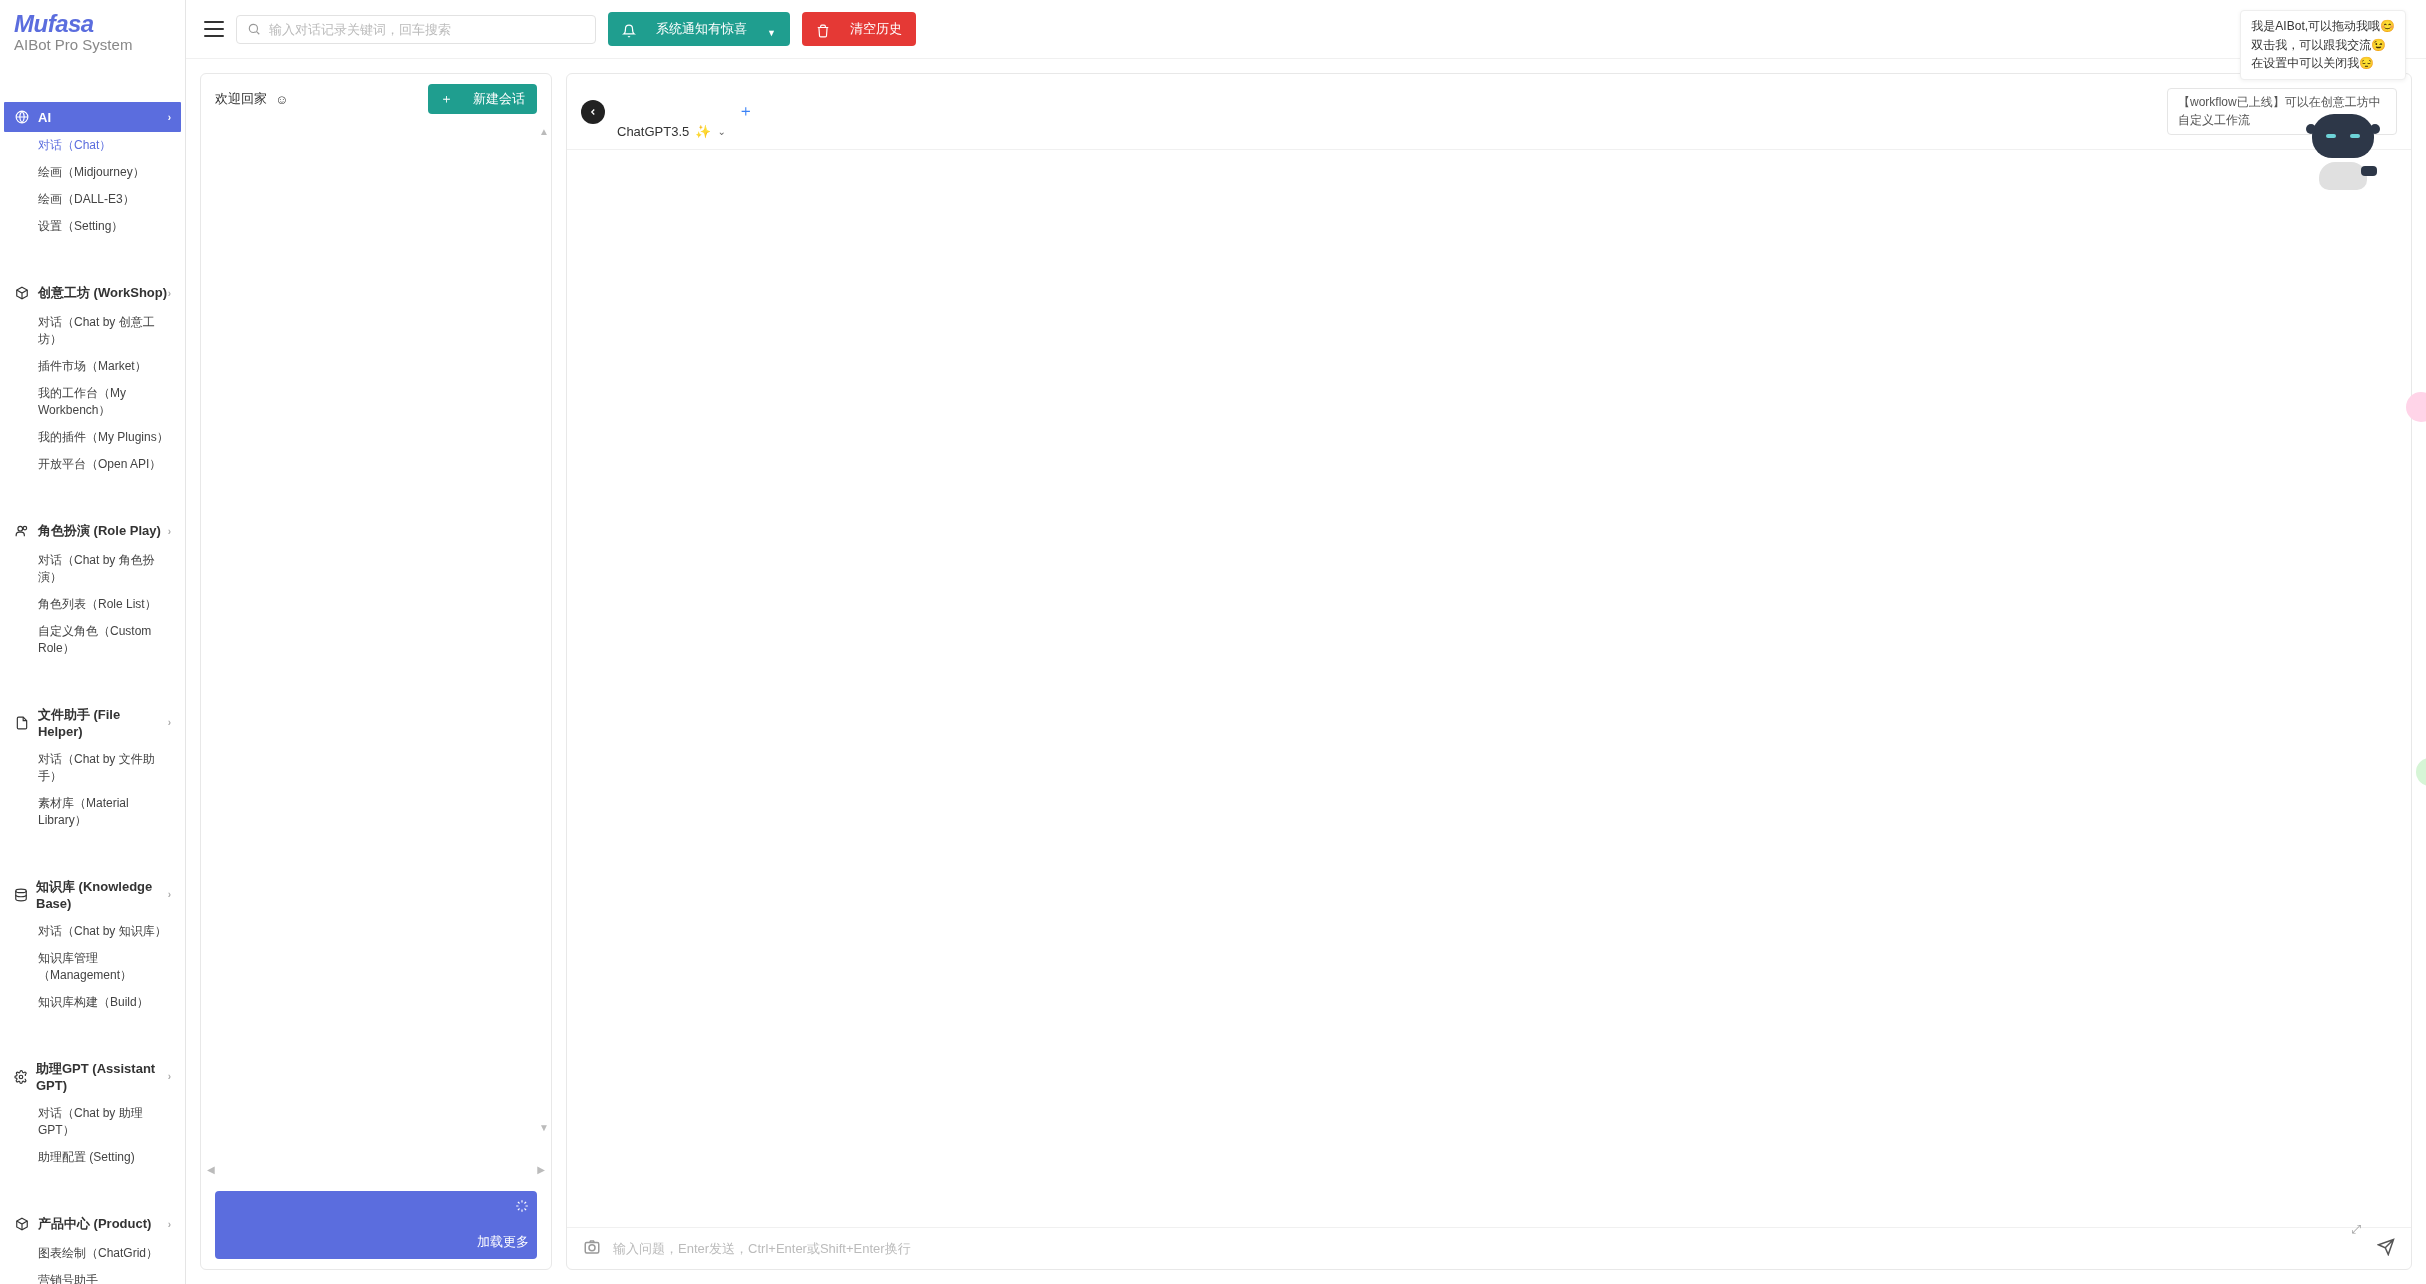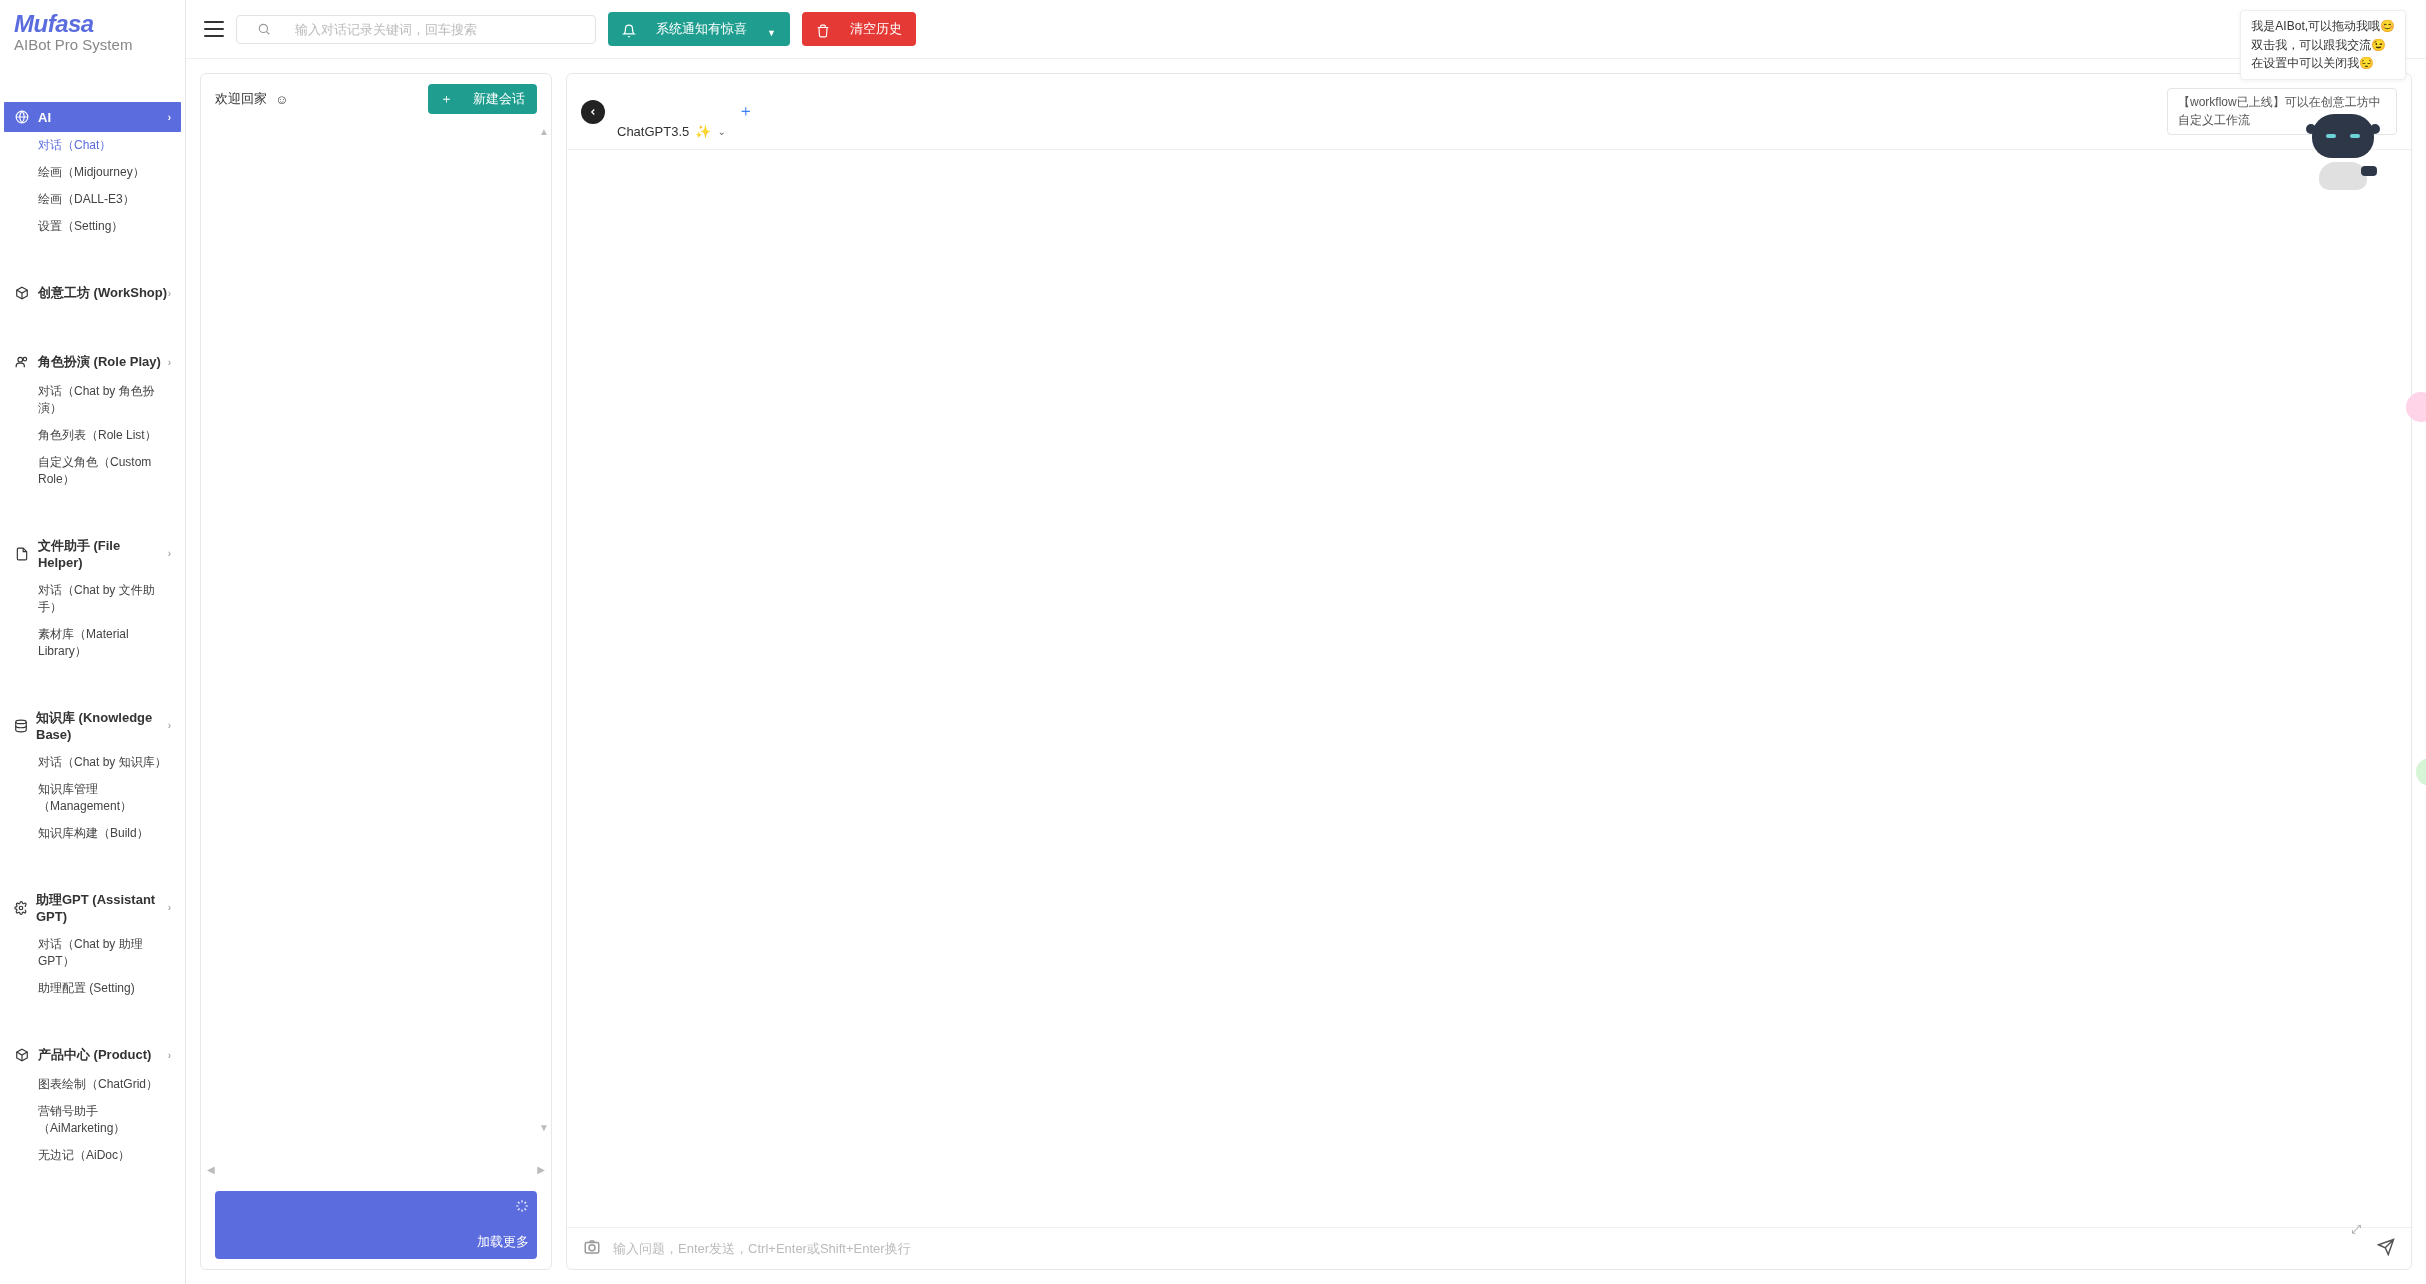--- a/index.html
+++ b/index.html
@@ -21,21 +21,21 @@
     .nav-header.active .chev { color: #fff; }
     .nav-sub { list-style: none; }
     .nav-sub li { padding: 5px 10px 5px 34px; font-size: 12px; color: #444; cursor: pointer; border-radius: 4px; }
     .nav-sub li.active { color: #5b6dde; }
     
     
     .main { flex: 1; display: flex; flex-direction: column; position: relative; }
     .topbar { display: flex; align-items: center; gap: 12px; padding: 12px 18px; border-bottom: 1px solid #f0f0f0; }
     .hamburger { width: 20px; height: 16px; display: flex; flex-direction: column; justify-content: space-between; cursor: pointer; }
     .hamburger span { height: 2px; background: #333; border-radius: 1px; }
-    .search-box { flex: 0 0 auto; width: 360px; display: flex; align-items: center; border: 1px solid #e2e2e2; border-radius: 4px; padding: 6px 20px; gap: 24px; }
+    .search-box { flex: 0 0 auto; width: 360px; display: flex; align-items: center; border: 1px solid #e2e2e2; border-radius: 4px; padding: 6px 10px; gap: 8px; }
     .search-box input { border: none; outline: none; flex: 1; font-size: 13px; color: #333; }
     .search-box input::placeholder { color: #bbb; }
     .btn { border: none; padding: 8px 14px; border-radius: 4px; font-size: 13px; cursor: pointer; display: inline-flex; align-items: flex-end; gap: 20px; }
     .btn-green { background: #1f9e8f; color: #fff; }
     .btn-red { background: #e53935; color: #fff; }
     .btn-teal { background: #1f9e8f; color: #fff; }
     .btn-indigo { background: #5b6dde; color: #fff; }
     
     .content { flex: 1; display: flex; padding: 14px; gap: 14px; overflow: hidden; }
     
@@ -117,20 +117,27 @@
         <div class="nav-header">
           <span class="nav-icon">
               <svg class="icon-svg" viewBox="0 0 24 24">
                 <path d="M12 2l9 5v10l-9 5-9-5V7z"></path>
                 <path d="M12 22V12M3 7l9 5 9-5"></path>
               </svg>
             </span>
           <span>创意工坊 (WorkShop)</span>
           <span class="chev">›</span>
         </div>
+        <ul class="nav-sub">
+          <li>对话（Chat by 创意工坊）</li>
+          <li>插件市场（Market）</li>
+          <li>我的工作台（My Workbench）</li>
+          <li>我的插件（My Plugins）</li>
+          <li>开放平台（Open API）</li>
+        </ul>
       </div>
 
       <div class="nav-group">
         <div class="nav-header">
           <span class="nav-icon">
               <svg class="icon-svg" viewBox="0 0 24 24">
                 <circle cx="9" cy="8" r="4"></circle>
                 <path d="M2 21v-2a5 5 0 015-5h4a5 5 0 015 5v2"></path>
                 <circle cx="17" cy="7" r="3"></circle>
               </svg>

